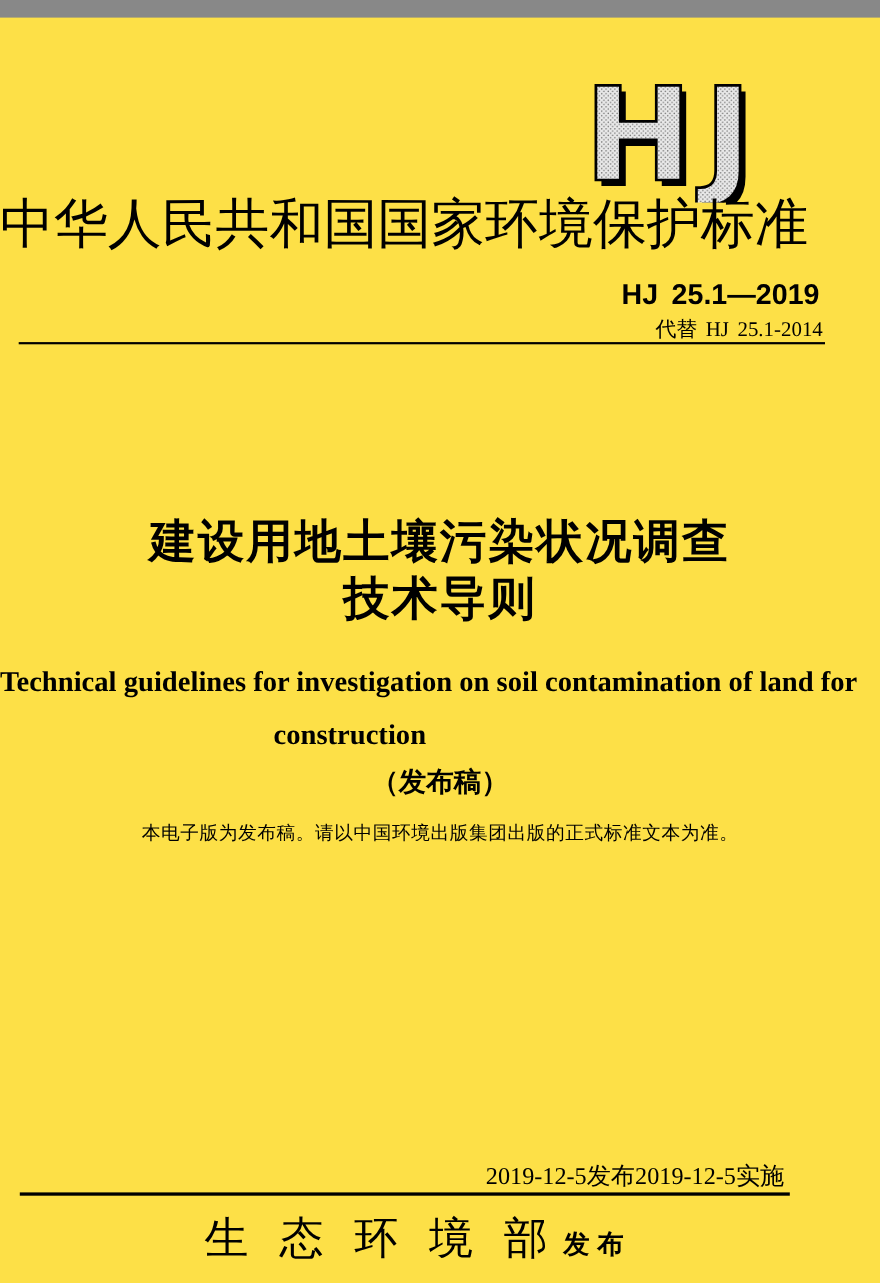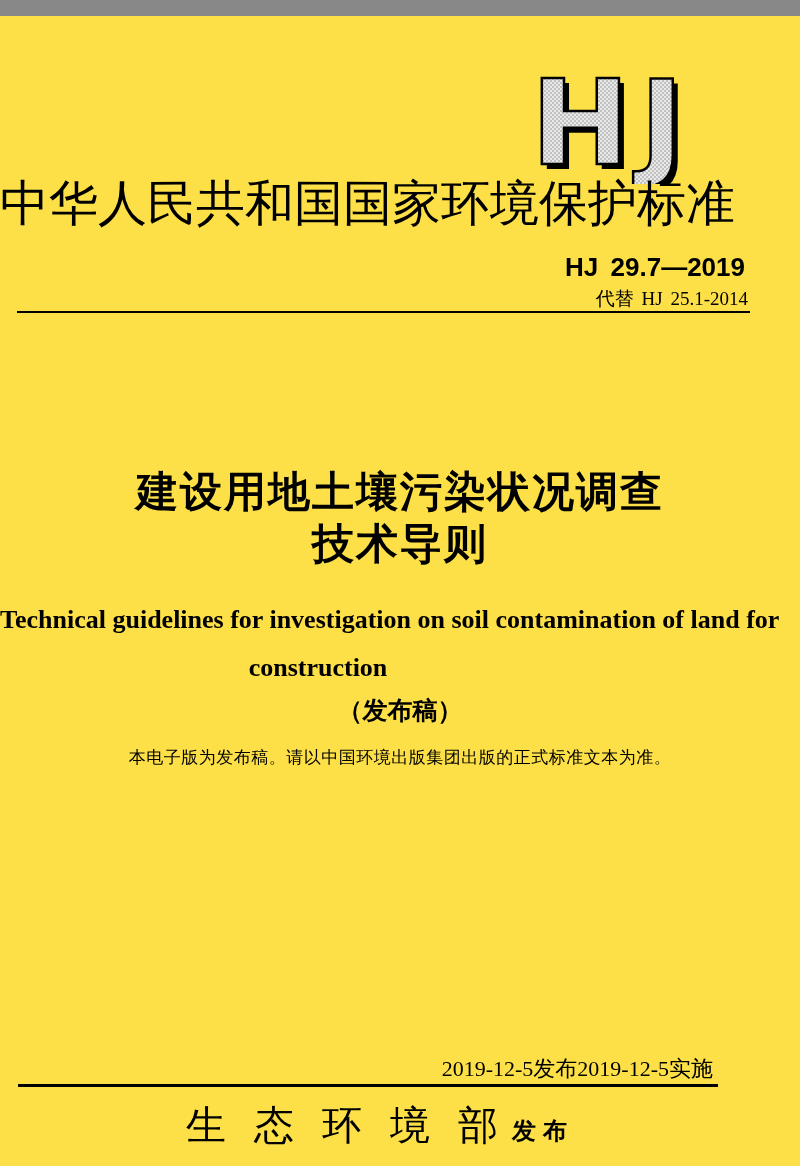--- a/index.html
+++ b/index.html
@@ -125,21 +125,21 @@
           <circle cx="3" cy="3" r="0.7" fill="#777"></circle>
         </pattern>
       </defs>
       <text x="8" y="103" font-family="DejaVu Sans, Liberation Sans, sans-serif" font-weight="bold" font-size="118" letter-spacing="10" fill="#000000">HJ</text>
       <text x="3" y="98" font-family="DejaVu Sans, Liberation Sans, sans-serif" font-weight="bold" font-size="118" letter-spacing="10" fill="url(#dots)" stroke="#000" stroke-width="2.5">HJ</text>
     </svg>
   </div>
 
   <div class="abs header-title">中华人民共和国国家环境保护标准</div>
 
-  <div class="abs std-number">HJ 29.7—2019</div>
+  <div class="abs std-number">HJ 25.1—2019</div>
   <div class="abs supersedes">代替 HJ 25.1-2014</div>
   <div class="abs rule-top"></div>
 
   <div class="abs title-cn l1">建设用地土壤污染状况调查</div>
   <div class="abs title-cn l2">技术导则</div>
 
   <div class="abs title-en l1">Technical guidelines for investigation on soil contamination of land for</div>
   <div class="abs draft-label">（发布稿）</div>
 
   <div class="abs title-en l2">construction</div>

